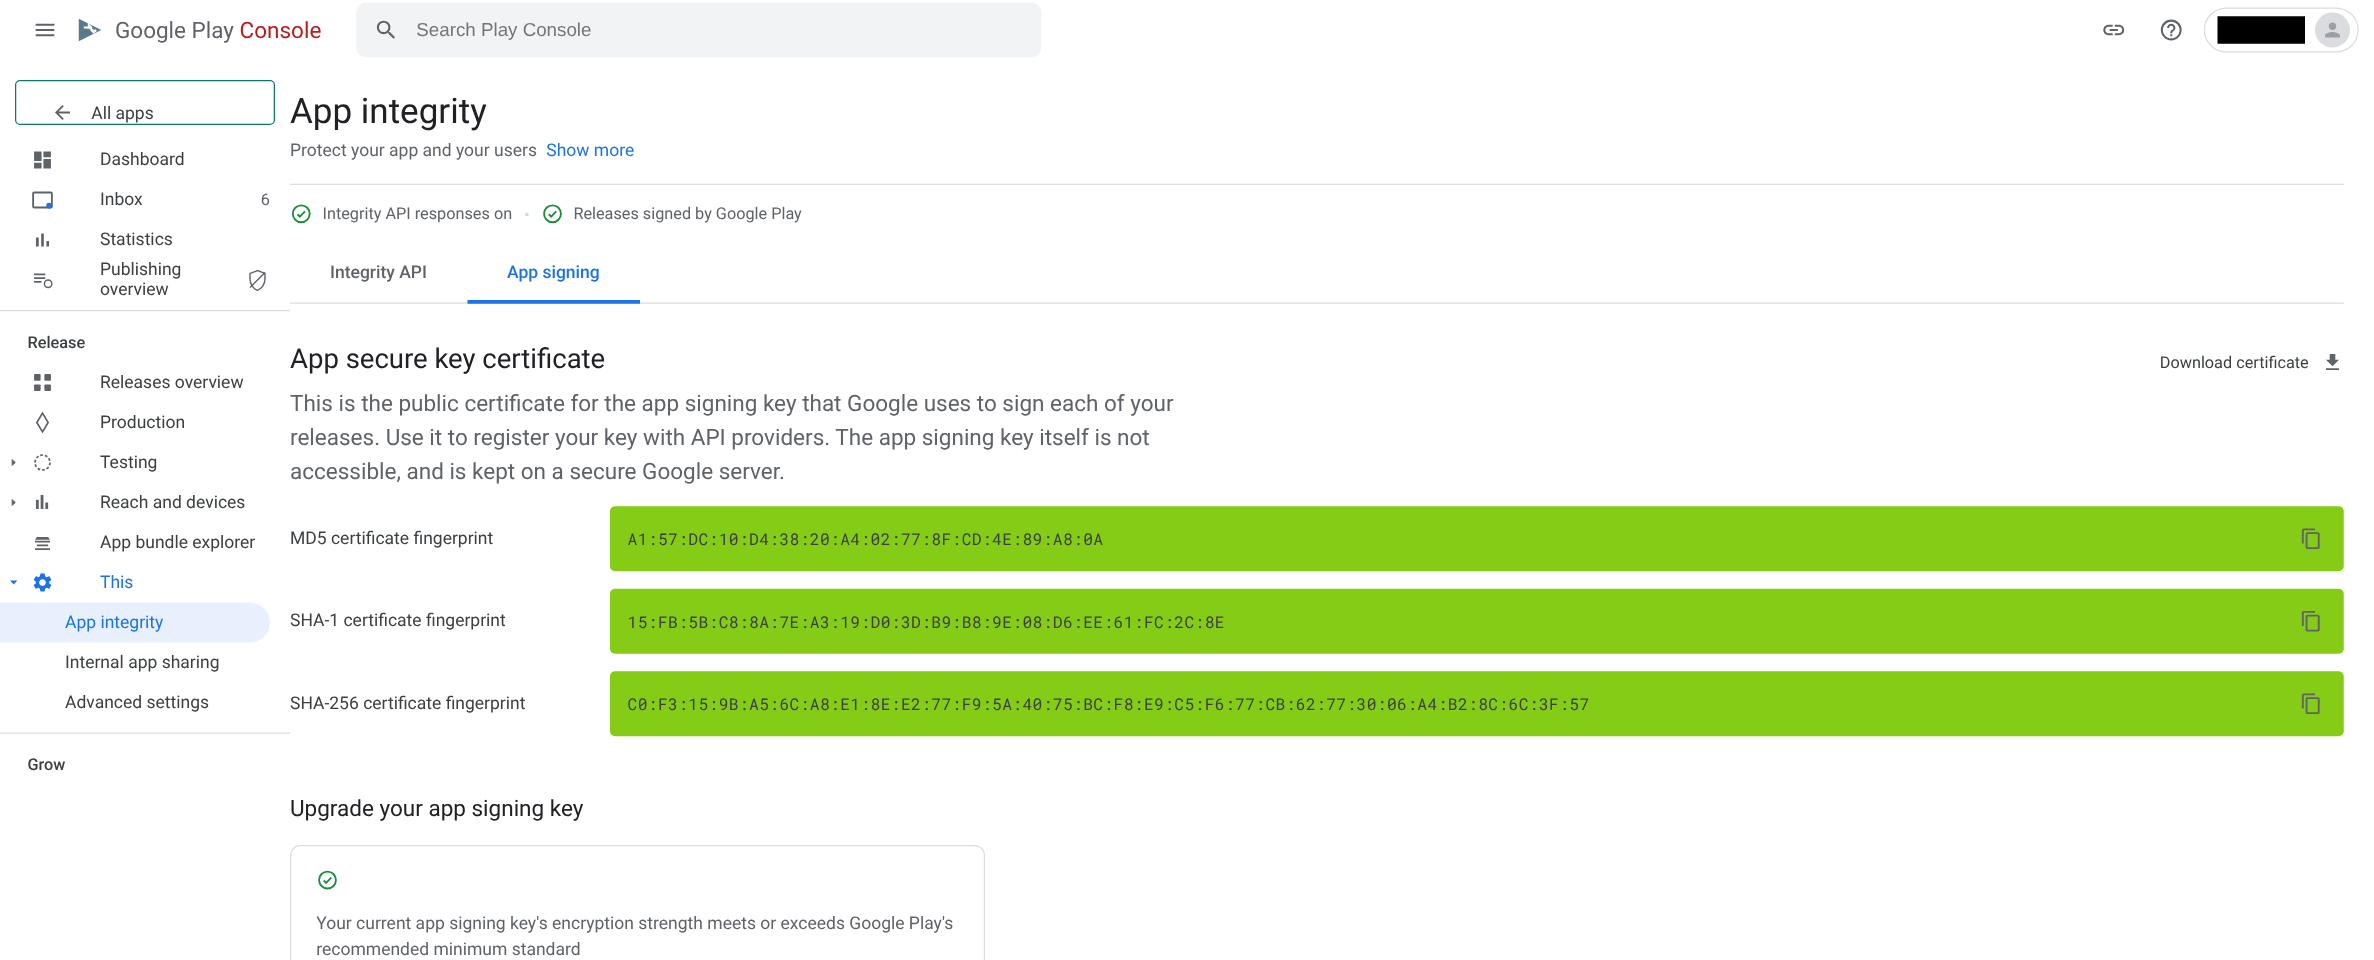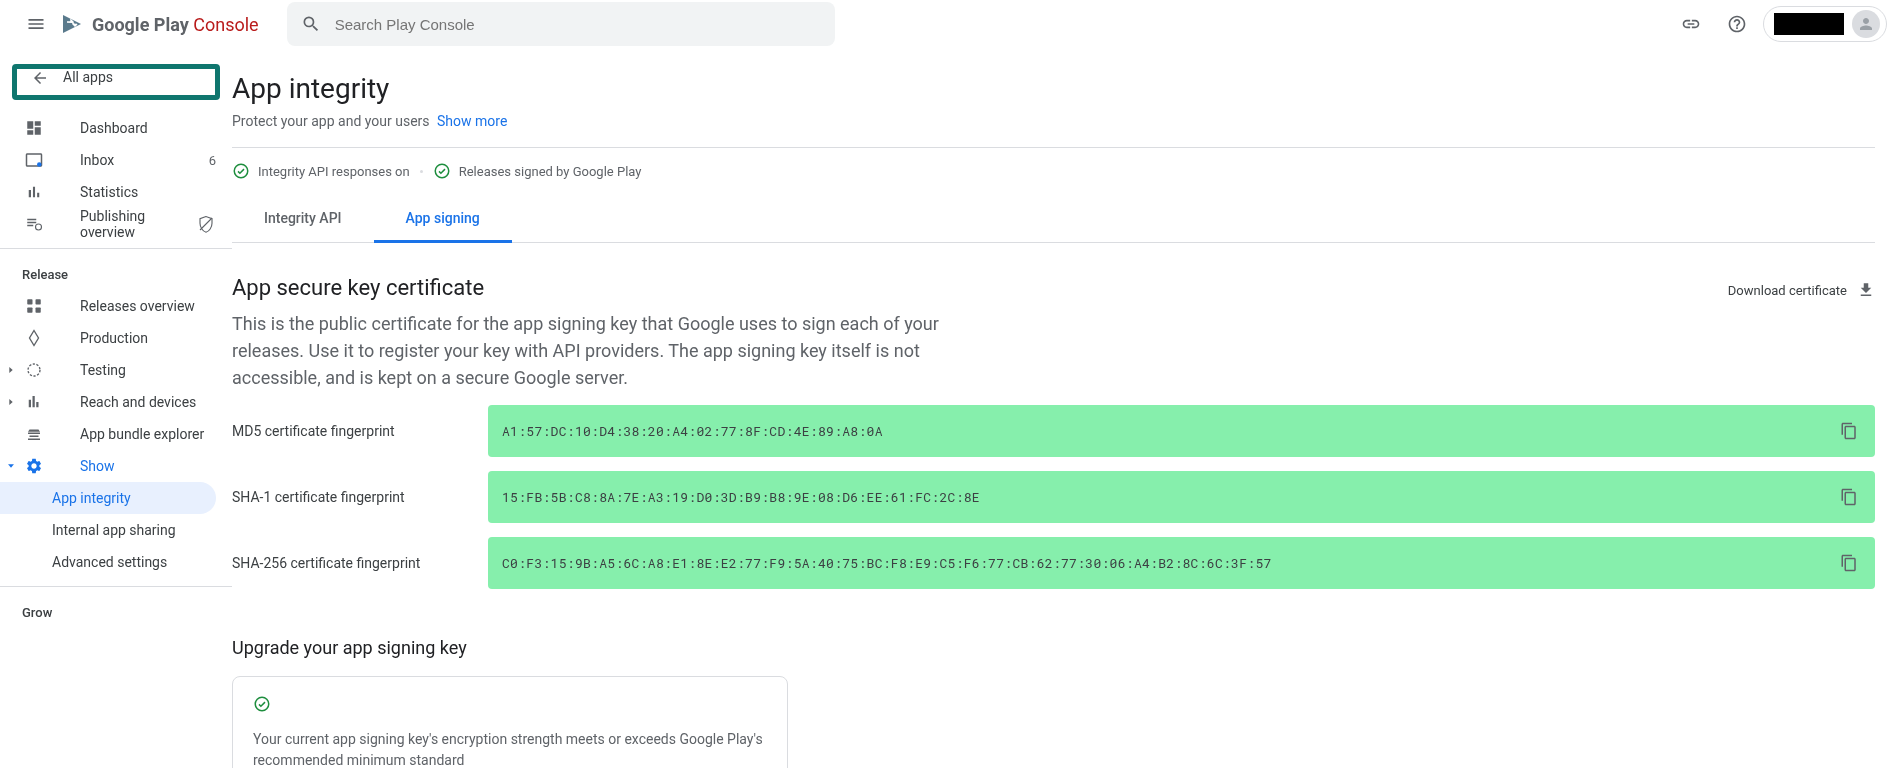--- a/index.html
+++ b/index.html
@@ -3,37 +3,37 @@
   <meta charset="utf-8">
   <style>
     * { box-sizing: border-box; margin: 0; padding: 0; }
     body { font-family: 'Google Sans', Roboto, Arial, sans-serif; background: #fff; color: #3c4043; font-size: 14px; }
     
     .header { height: 48px; display: flex; align-items: center; padding: 0 12px; width: 100%; }
     .hamburger { width: 48px; height: 48px; display: flex; align-items: center; justify-content: center; cursor: pointer; border-radius: 50%; }
     .logo-area { display: flex; align-items: center; gap: 8px; margin-right: 28px; }
     .logo-icon { width: 24px; height: 24px; }
     .logo-text { font-size: 18px; color: #5f6368; }
-    .logo-text b { color: #5f6368; font-weight: 700; }
+    .logo-text b { color: #5f6368; font-weight: 400; }
     
     .search-wrap { flex: 0 0 548px; height: 44px; background: #f1f3f4; border-radius: 8px; display: flex; align-items: center; padding: 0 14px; }
     .search-wrap svg { fill: #5f6368; }
     .search-input { border: none; background: transparent; outline: none; font-size: 15px; margin-left: 14px; flex: 1; color: #3c4043; }
     
     .header-spacer { flex: 1; }
     .header-icons { display: flex; align-items: center; gap: 6px; }
     .icon-btn { width: 40px; height: 40px; border-radius: 50%; display: flex; align-items: center; justify-content: center; cursor: pointer; }
     .user-chip { height: 36px; border: 1px solid #dadce0; border-radius: 24px; display: flex; align-items: center; padding: 0 6px 0 10px; gap: 8px; cursor: pointer; }
     .user-censor { width: 70px; height: 22px; background: #000; }
     .avatar { width: 28px; height: 28px; border-radius: 50%; background: #dadce0; display: flex; align-items: center; justify-content: center; }
     
     .layout { display: flex; }
     
     .sidebar { width: 232px; flex-shrink: 0; padding: 8px 0; overflow-y: auto; }
-    .all-apps-btn { margin: 8px 12px 12px 12px; height: 36px; border: 5px solid #0f766e; border-radius: 4px; display: flex; align-items: flex-start; padding: 0 14px; gap: 14px; cursor: pointer; font-size: 14px; color: #3c4043; }
+    .all-apps-btn { margin: 8px 12px 12px 12px; height: 36px; border: 1px solid #0f766e; border-radius: 4px; display: flex; align-items: flex-end; padding: 0 28px; gap: 14px; cursor: pointer; font-size: 14px; color: #3c4043; }
     .nav-item { height: 32px; display: flex; align-items: center; padding: 0 16px 0 24px; gap: 36px; cursor: pointer; color: #3c4043; position: relative; }
     .nav-item .ni-icon { width: 20px; display: flex; align-items: center; justify-content: center; }
     .nav-item .ni-label { flex: 1; font-size: 14px; }
     .nav-item .ni-badge { font-size: 13px; color: #5f6368; }
     .nav-item.sub { padding-left: 52px; height: 32px; }
     .nav-item.active { color: #1a73e8; }
     .nav-item.sub.active { background: #e8f0fe; border-radius: 0 24px 24px 0; margin-right: 16px; }
     .nav-item .expand-caret { position: absolute; left: 6px; width: 10px; display: flex; align-items: center; justify-content: center; }
     .nav-section { padding: 10px 22px 8px 22px; font-size: 13px; font-weight: 500; color: #3c4043; }
     .nav-divider { height: 1px; background: #dadce0; margin: 8px 0; }
@@ -53,21 +53,21 @@
     .tab { padding: 12px 32px 14px 32px; font-size: 14px; font-weight: 500; color: #5f6368; cursor: pointer; border-bottom: 3px solid transparent; margin-bottom: -1px; }
     .tab.active { color: #1a73e8; border-bottom-color: #1a73e8; }
     
     .section-header { display: flex; align-items: flex-start; justify-content: space-between; margin-top: 32px; }
     .section-title { font-size: 22px; font-weight: 400; color: #202124; }
     .download-link { display: flex; align-items: center; gap: 10px; color: #3c4043; font-size: 13px; cursor: pointer; margin-top: 6px; }
     .section-desc { color: #5f6368; font-size: 18px; margin-top: 10px; max-width: 720px; line-height: 1.5; }
     
     .fp-row { display: flex; align-items: center; margin-top: 14px; }
     .fp-label { width: 256px; flex-shrink: 0; font-size: 14px; color: #3c4043; }
-    .fp-box { flex: 1; background: #86efac; border-radius: 4px; padding: 14px 14px; display: flex; align-items: center; justify-content: space-between; gap: 16px; }
+    .fp-box { flex: 1; background: #84cc16; border-radius: 4px; padding: 14px 14px; display: flex; align-items: center; justify-content: space-between; gap: 16px; }
     .fp-value { font-family: 'Roboto Mono', monospace; font-size: 13px; color: #3c4043; letter-spacing: 0.3px; }
     .copy-btn { width: 24px; height: 24px; cursor: pointer; display: flex; align-items: center; justify-content: center; flex-shrink: 0; }
     
     .upgrade-title { font-size: 18px; font-weight: 400; color: #202124; margin-top: 48px; }
     .info-card { margin-top: 18px; max-width: 556px; border: 1px solid #dadce0; border-radius: 8px; padding: 16px 20px; display: flex; gap: 16px; flex-direction: column; }
     .info-card-text { color: #5f6368; font-size: 14px; line-height: 1.5; }
   </style>
 </head>
 <body>
 
@@ -225,21 +225,21 @@
       <span class="expand-caret">
           <svg width="10" height="10" viewBox="0 0 24 24" fill="#1a73e8">
             <path d="M5 8l7 8 7-8z"></path>
           </svg>
         </span>
       <span class="ni-icon">
           <svg width="18" height="18" viewBox="0 0 24 24" fill="#1a73e8">
             <path d="M19.14 12.94c.04-.3.06-.61.06-.94 0-.32-.02-.64-.07-.94l2.03-1.58c.18-.14.23-.41.12-.61l-1.92-3.32c-.12-.22-.37-.29-.59-.22l-2.39.96c-.5-.38-1.03-.7-1.62-.94l-.36-2.54c-.04-.24-.24-.41-.48-.41h-3.84c-.24 0-.43.17-.47.41l-.36 2.54c-.59.24-1.13.57-1.62.94l-2.39-.96c-.22-.08-.47 0-.59.22L2.74 8.87c-.12.21-.08.47.12.61l2.03 1.58c-.05.3-.09.63-.09.94s.02.64.07.94l-2.03 1.58c-.18.14-.23.41-.12.61l1.92 3.32c.12.22.37.29.59.22l2.39-.96c.5.38 1.03.7 1.62.94l.36 2.54c.05.24.24.41.48.41h3.84c.24 0 .44-.17.47-.41l.36-2.54c.59-.24 1.13-.56 1.62-.94l2.39.96c.22.08.47 0 .59-.22l1.92-3.32c.12-.22.07-.47-.12-.61l-2.01-1.58zM12 15.6c-1.98 0-3.6-1.62-3.6-3.6s1.62-3.6 3.6-3.6 3.6 1.62 3.6 3.6-1.62 3.6-3.6 3.6z"></path>
           </svg>
         </span>
-      <span class="ni-label">Show</span>
+      <span class="ni-label">This</span>
     </div>
     <div class="nav-item sub active">
       <span class="ni-label">App integrity</span>
     </div>
     <div class="nav-item sub">
       <span class="ni-label">Internal app sharing</span>
     </div>
     <div class="nav-item sub">
       <span class="ni-label">Advanced settings</span>
     </div>

